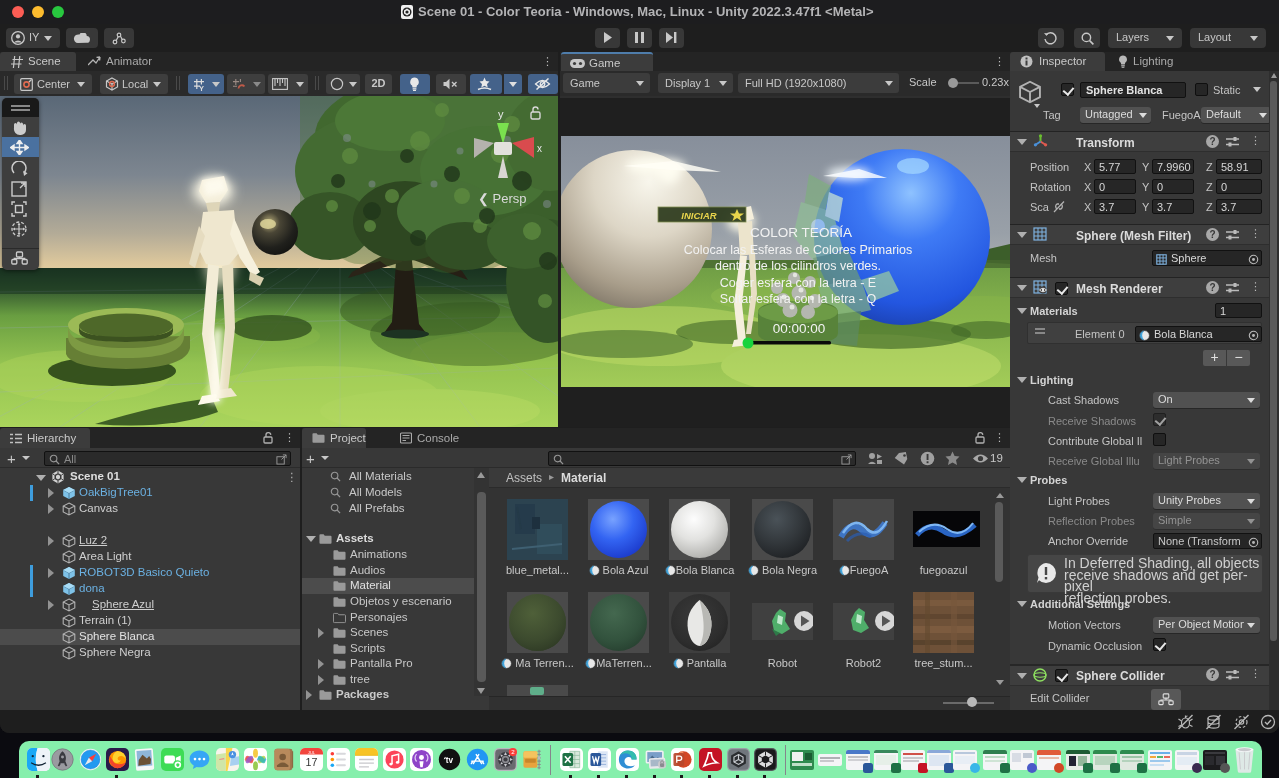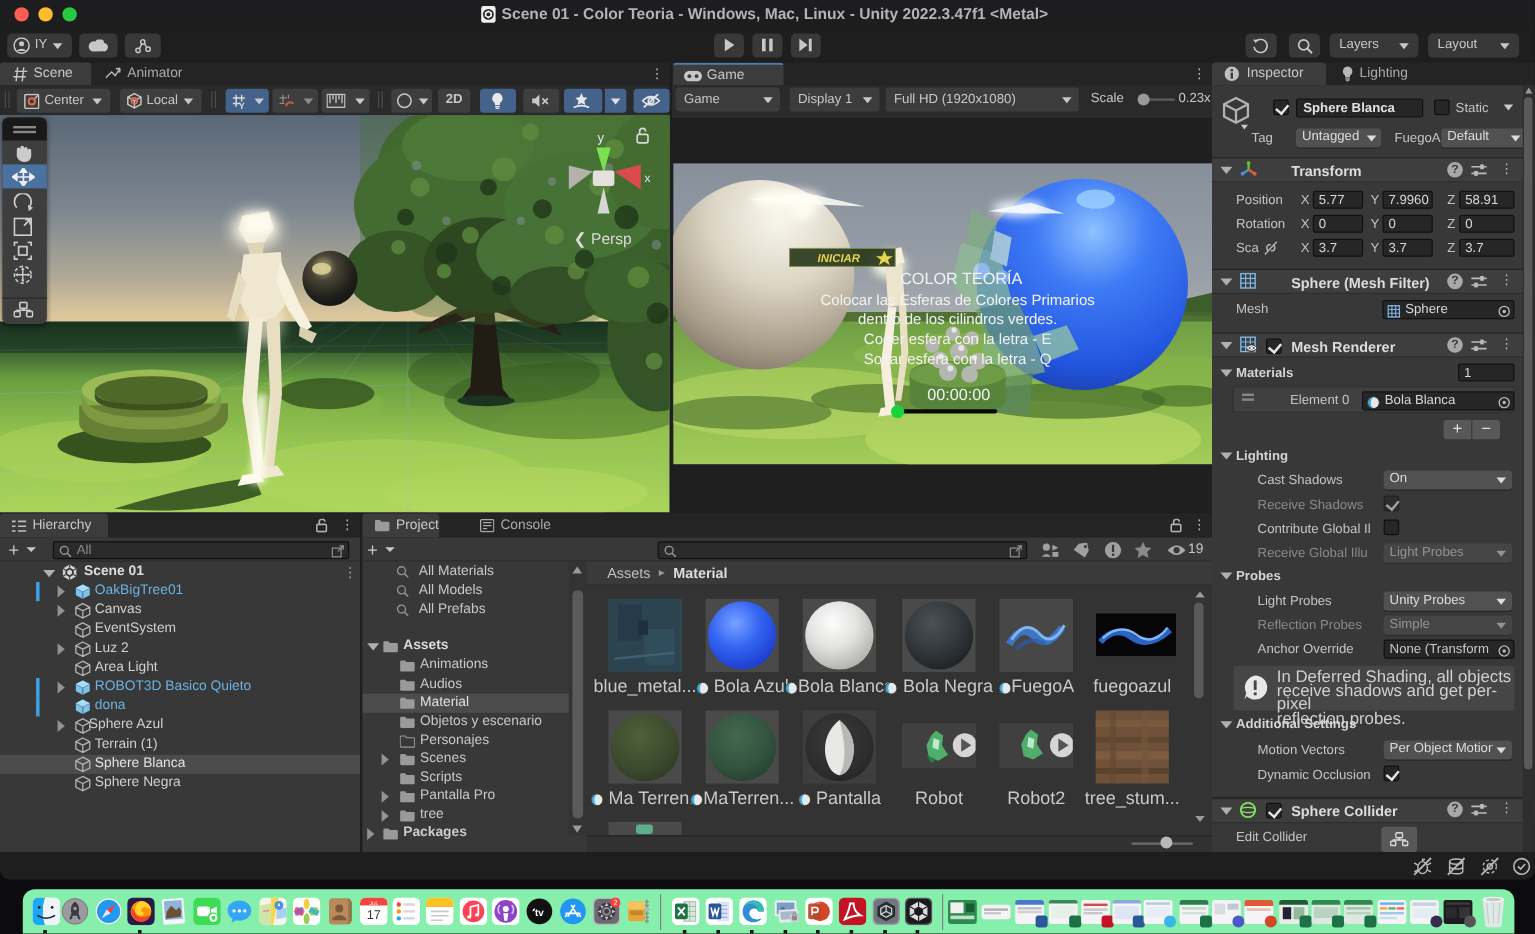--- a/index.html
+++ b/index.html
@@ -44,21 +44,21 @@
   color:#c8c8c8; font-size:11px; line-height:20px; }
 .stb.sel { background:#44628a; }
 .gtb { position:absolute; top:2px; height:20px; background:#3c3c3c; border-radius:3px;
   color:#c8c8c8; font-size:11px; line-height:20px; }
 .titem { position:absolute; left:0; height:15.7px; width:100%; color:#cfcfcf; font-size:11.5px; }
 .titem .tx { position:absolute; top:1px; }
 .pitem { position:absolute; left:0; width:172px; height:15.7px; color:#c8c8c8; font-size:11.5px; }
 .pitem .tx { position:absolute; top:1px; white-space:nowrap; }
 .pi { position:absolute; top:2px; }
 .thumb { position:absolute; width:61px; height:61px; background:#4a4a4a; }
-.tlabel { position:absolute; width:91px; text-align:center; font-size:15px; color:#c8c8c8;
+.tlabel { position:absolute; width:91px; text-align:center; font-size:11px; color:#c8c8c8;
   white-space:nowrap; overflow:hidden; }
 .fv { position:absolute; left:4px; top:1px; color:#d8d8d8; font-size:11px; }
 .hico { position:absolute; width:13px; height:13px; border-radius:50%; background:#a8a8a8;
   color:#383838; font-size:10px; font-weight:bold; text-align:center; line-height:13px; }
 .dicon { position:absolute; top:7px; width:23px; height:23px; }
 .dsep { position:absolute; top:4px; width:1px; height:30px; background:#85858c; }
 .ddot { position:absolute; top:33.5px; width:3px; height:3px; background:#1a1a1a; }
 .dthm { position:absolute; top:9px; width:24px; height:20px; border-radius:2px; background:#f4f4f6; }
 .mini { position:absolute; right:-3px; bottom:-3px; width:10px; height:10px; border-radius:2.5px; }
 </style>
@@ -927,32 +927,26 @@
         </svg>
       <span class="tx" style="left:79px;color:#6bb1e2;">OakBigTree01</span>
     </div>
     <div class="titem" style="top:53px;">
       <div class="fold r" style="left:48px;top:3px;"></div>
       <svg style="position:absolute;left:62px;top:1px" width="14" height="14" viewBox="0 0 14 14">
           <use href="#cube"></use>
         </svg>
       <span class="tx" style="left:79px;">Canvas</span>
     </div>
-    <div class="titem" style="top:69px;">
-      <svg style="position:absolute;left:62px;top:1px" width="14" height="14" viewBox="0 0 14 14">
-          <use href="#cube"></use>
-        </svg>
-      <span class="tx" style="left:79px;">EventSystem</span>
-    </div>
     <div class="titem" style="top:85px;">
       <div class="fold r" style="left:48px;top:3px;"></div>
       <svg style="position:absolute;left:62px;top:1px" width="14" height="14" viewBox="0 0 14 14">
           <use href="#cube"></use>
         </svg>
-      <span class="tx" style="left:79px;">Luz 2</span>
+      <span class="tx" style="left:79px;text-decoration:underline;">Luz 2</span>
     </div>
     <div class="titem" style="top:101px;">
       <svg style="position:absolute;left:62px;top:1px" width="14" height="14" viewBox="0 0 14 14">
           <use href="#cube"></use>
         </svg>
       <span class="tx" style="left:79px;">Area Light</span>
     </div>
     <div class="titem" style="top:117px;">
       <div class="abs" style="left:30px;top:0;width:3px;height:16px;background:#3e9ddd;"></div>
       <div class="fold r" style="left:48px;top:3px;"></div>
@@ -966,21 +960,21 @@
       <svg style="position:absolute;left:62px;top:1px" width="14" height="14" viewBox="0 0 14 14">
           <use href="#pcube"></use>
         </svg>
       <span class="tx" style="left:79px;color:#6bb1e2;">dona</span>
     </div>
     <div class="titem" style="top:149px;">
       <div class="fold r" style="left:48px;top:3px;"></div>
       <svg style="position:absolute;left:62px;top:1px" width="14" height="14" viewBox="0 0 14 14">
           <use href="#cube"></use>
         </svg>
-      <span class="tx" style="left:74px;">Sphere Azul</span>
+      <span class="tx" style="left:92px;text-decoration:underline;">Sphere Azul</span>
     </div>
     <div class="titem" style="top:165px;">
       <svg style="position:absolute;left:62px;top:1px" width="14" height="14" viewBox="0 0 14 14">
           <use href="#cube"></use>
         </svg>
       <span class="tx" style="left:79px;">Terrain (1)</span>
     </div>
     <div class="titem" style="top:181px;background:#4c4c4c;">
       <svg style="position:absolute;left:62px;top:1px" width="14" height="14" viewBox="0 0 14 14">
           <use href="#cube"></use>

